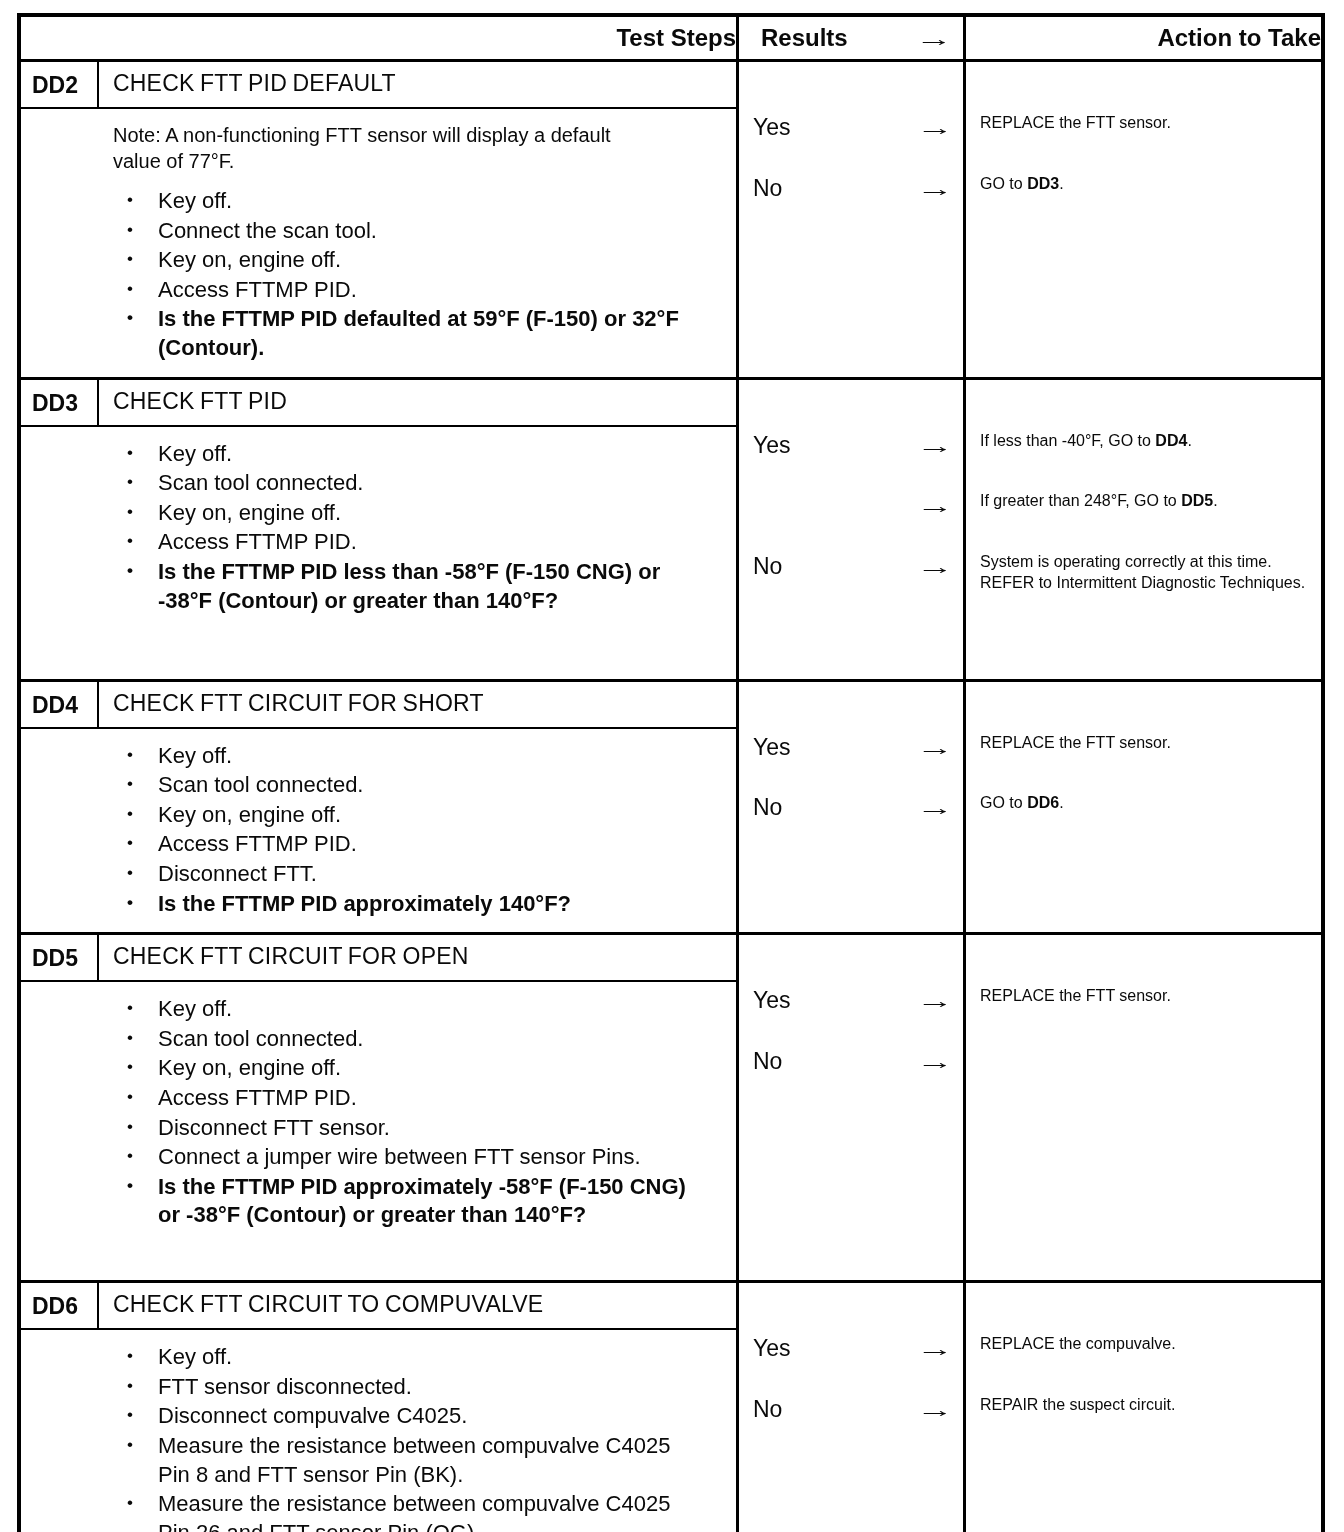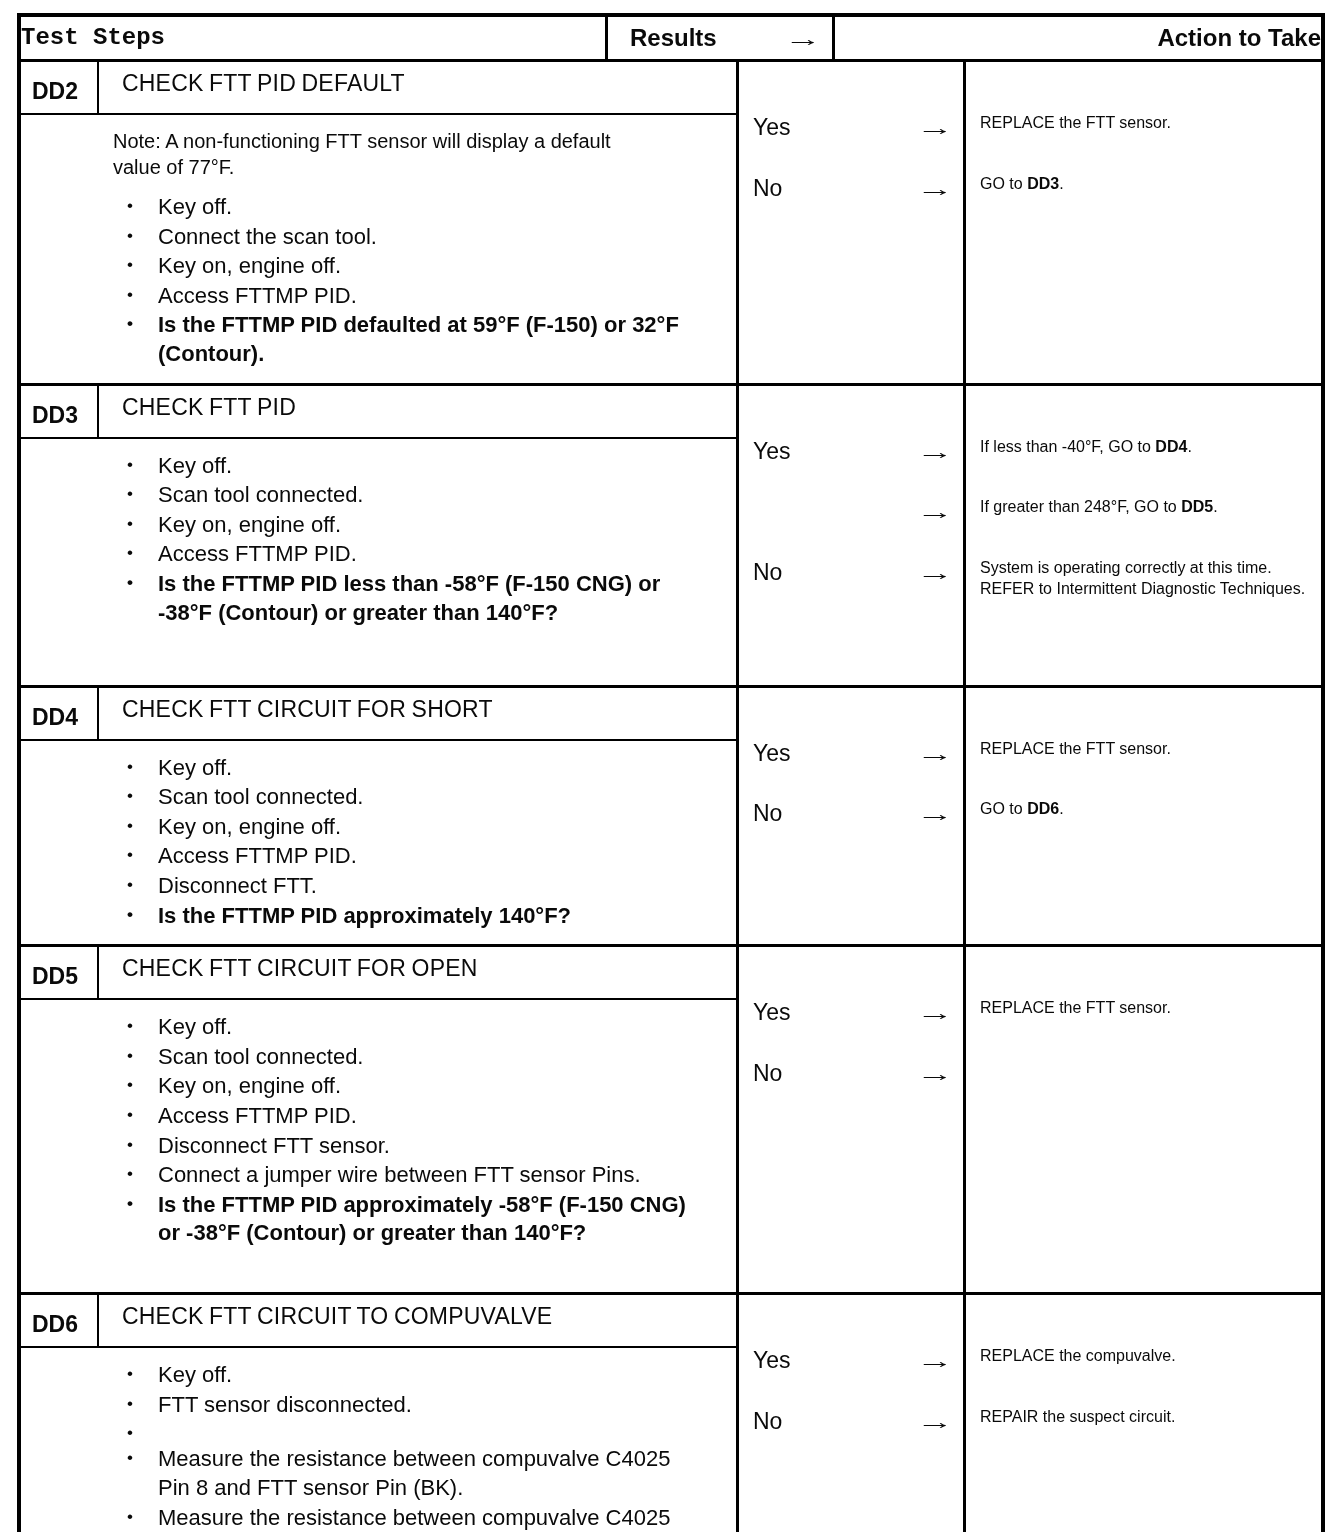--- a/index.html
+++ b/index.html
@@ -14,41 +14,41 @@
   }
   .ptable {
     width: 1308px;
     border: 4px solid #000;
     background: #fff;
   }
 
   
   .hrow { display: flex; border-bottom: 3px solid #000; align-items: stretch; }
   .hcell { font-weight: bold; font-size: 24px; padding: 7px 0; }
-  .h-steps { width: 587px; border-right: 3px solid #000; text-align: left; font-family: Liberation Mono, monospace; }
+  .h-steps { width: 718px; border-right: 3px solid #000; text-align: right; }
   .h-results {
     width: 227px; border-right: 3px solid #000;
     display: flex; justify-content: space-between; align-items: center;
     padding: 7px 10px 7px 22px;
   }
   .h-action { flex: 1; text-align: right; }
 
   
   .trow { display: flex; align-items: stretch; }
   .trow + .trow { border-top: 3px solid #000; }
 
   .cell-steps { width: 718px; border-right: 3px solid #000; padding-bottom: 14px; }
 
   .row-head { display: flex; border-bottom: 2px solid #000; align-items: stretch; }
   .rid {
     width: 78px; border-right: 2px solid #000;
     font-weight: bold; font-size: 23px;
-    padding: 16px 0 8px 11px;
-  }
-  .rtitle { font-size: 23px; padding: 8px 0 8px 14px; word-spacing: -1px; letter-spacing: 0.2px; margin-left: 9px; }
+    padding: 10px 0 8px 11px;
+  }
+  .rtitle { font-size: 23px; padding: 8px 0 8px 14px; word-spacing: -1px; letter-spacing: 0.2px; }
 
   .note { font-size: 20px; line-height: 1.3; padding: 13px 74px 0 92px; }
 
   .steps { margin-top: 13px; display: flex; flex-direction: column; gap: 1px; }
   .step { display: flex; padding: 0 44px 0 106px; font-size: 22px; line-height: 1.3; }
   .step .b { flex: none; width: 31px; font-size: 17px; padding-top: 2px; }
   .step.bold { font-weight: bold; }
 
   .right { flex: 1; position: relative; display: flex; flex-direction: column; gap: 31px; padding: 51px 0 12px 0; }
   .right::before {
@@ -302,20 +302,21 @@
               <div class="step">
                 <span class="b">•</span>
                 <span class="stext">Key off.</span>
               </div>
               <div class="step">
                 <span class="b">•</span>
                 <span class="stext">FTT sensor disconnected.</span>
               </div>
               <div class="step">
                 <span class="b">•</span>
+                <span class="stext">Disconnect compuvalve C4025.</span>
               </div>
               <div class="step">
                 <span class="b">•</span>
                 <span class="stext">Measure the resistance between compuvalve C4025 Pin 8 and FTT sensor Pin (BK).</span>
               </div>
               <div class="step">
                 <span class="b">•</span>
                 <span class="stext">Measure the resistance between compuvalve C4025 Pin 26 and FTT sensor Pin (OG).</span>
               </div>
             </div>

